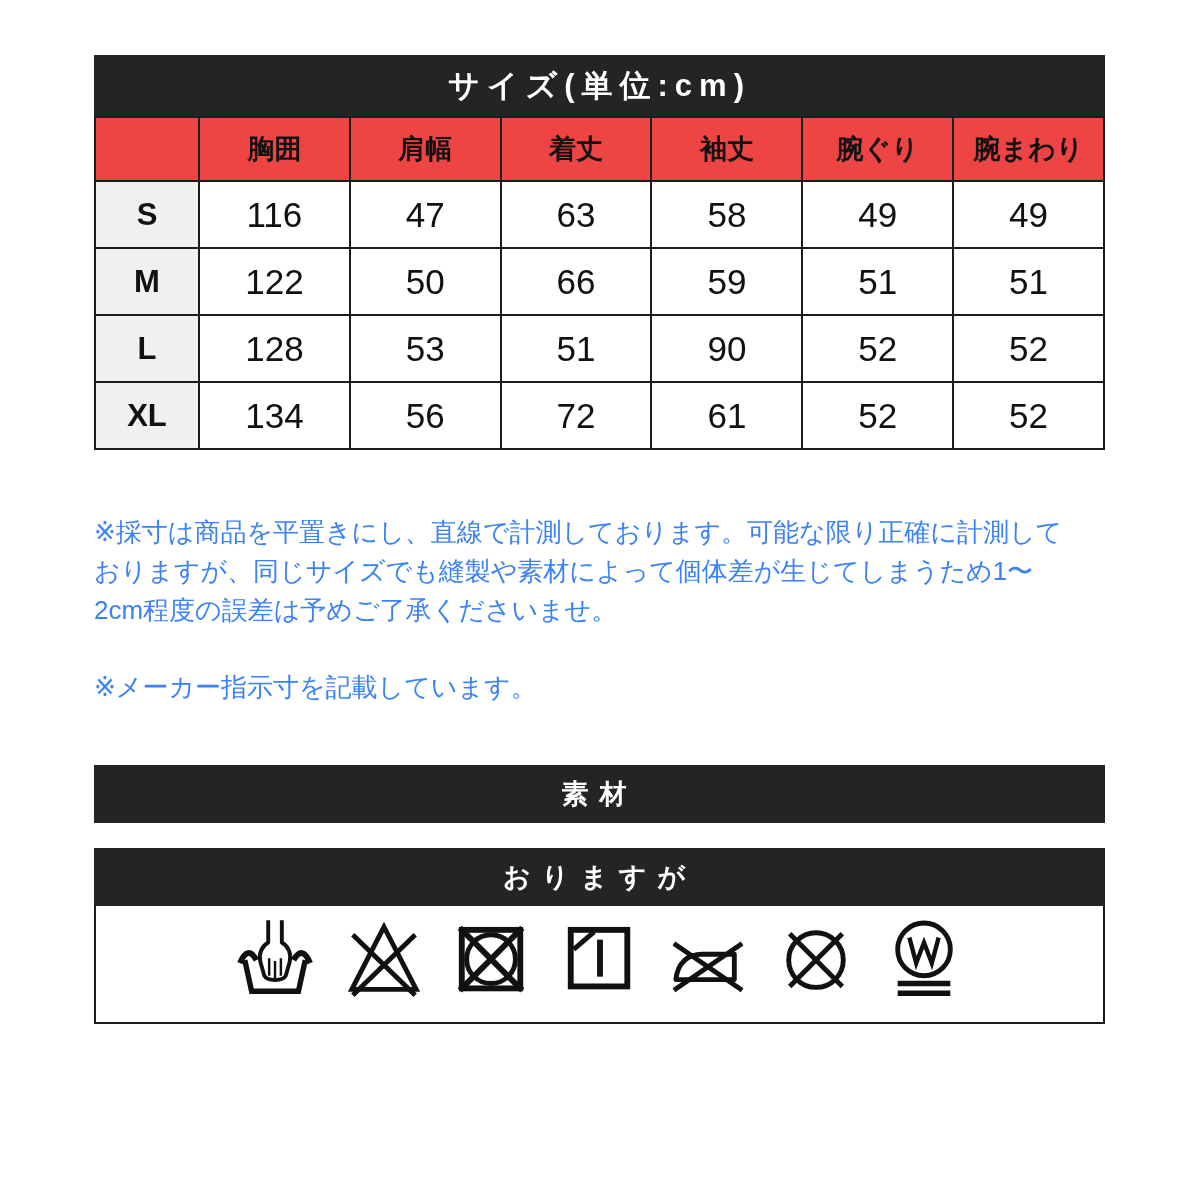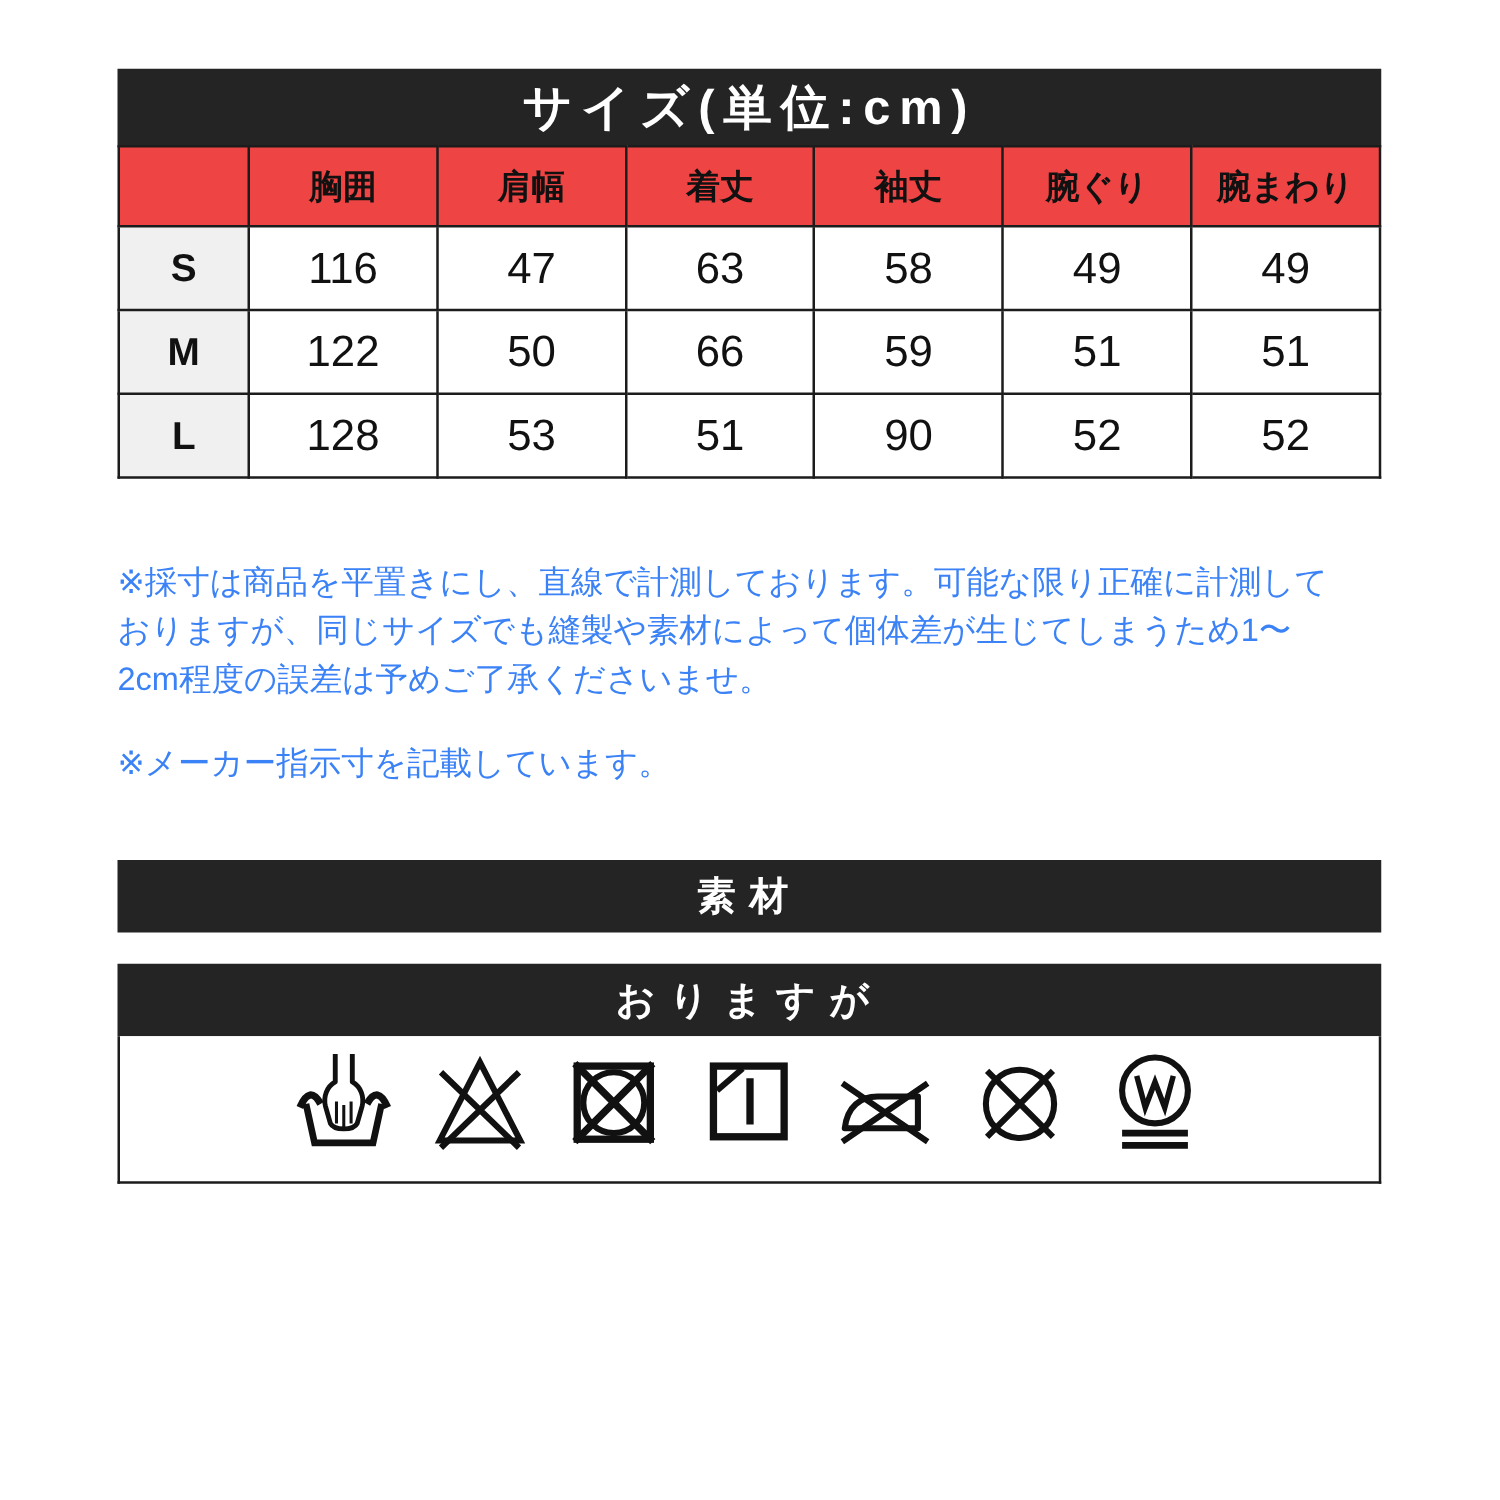--- a/index.html
+++ b/index.html
@@ -9,37 +9,37 @@
     color:#111111;
     -webkit-font-smoothing:antialiased;
   }
   .page{box-sizing:border-box;width:1200px;padding:55px 95px 0 94px;}
 
   
   .black-bar{
     background:#242424;color:#ffffff;text-align:center;font-weight:bold;
     display:flex;align-items:center;justify-content:center;
   }
-  .size-title-bar{height:61px;font-size:39px;letter-spacing:7px;}
-  .sub-bar{height:58px;font-size:31px;letter-spacing:11px;}
+  .size-title-bar{height:61px;font-size:31px;letter-spacing:7px;}
+  .sub-bar{height:58px;font-size:27px;letter-spacing:11px;}
 
   
   table.size-table{border-collapse:collapse;width:100%;table-layout:fixed;}
   .size-table th,.size-table td{
     border:2px solid #1c1c1c;text-align:center;vertical-align:middle;padding:0;
   }
   .size-table col.c-size{width:104px;}
   .size-table thead th{background:#ef4444;font-size:27px;font-weight:bold;height:62px;}
   .size-table tbody th{background:#f0f0f0;font-size:31px;font-weight:bold;}
   .size-table tbody td{background:#ffffff;font-size:35px;font-weight:normal;height:65px;}
 
   
   .note{font-size:26px;line-height:39px;color:#3b82f6;}
   .note-1{margin-top:63px;}
-  .note-2{margin-top:28px;}
+  .note-2{margin-top:38px;}
 
   
   .material-section{margin-top:58px;}
   .section-body{
     border:2px solid #1c1c1c;border-top:none;background:#ffffff;
     display:flex;align-items:center;justify-content:center;
   }
   .material-body{height:120px;font-size:29px;}
   .laundry-section{margin-top:25px;}
   .laundry-body{height:116px;gap:30px;}
@@ -95,20 +95,29 @@
         </tr>
         <tr>
           <th>L</th>
           <td>128</td>
           <td>53</td>
           <td>51</td>
           <td>90</td>
           <td>52</td>
           <td>52</td>
         </tr>
+        <tr>
+          <th>XL</th>
+          <td>134</td>
+          <td>56</td>
+          <td>72</td>
+          <td>61</td>
+          <td>52</td>
+          <td>52</td>
+        </tr>
       </tbody>
     </table>
   </section>
 
   <div class="note note-1">
     <div>※採寸は商品を平置きにし、直線で計測しております。可能な限り正確に計測して</div>
     <div>おりますが、同じサイズでも縫製や素材によって個体差が生じてしまうため1〜</div>
     <div>2cm程度の誤差は予めご了承くださいませ。</div>
   </div>
   <div class="note note-2">※メーカー指示寸を記載しています。</div>

